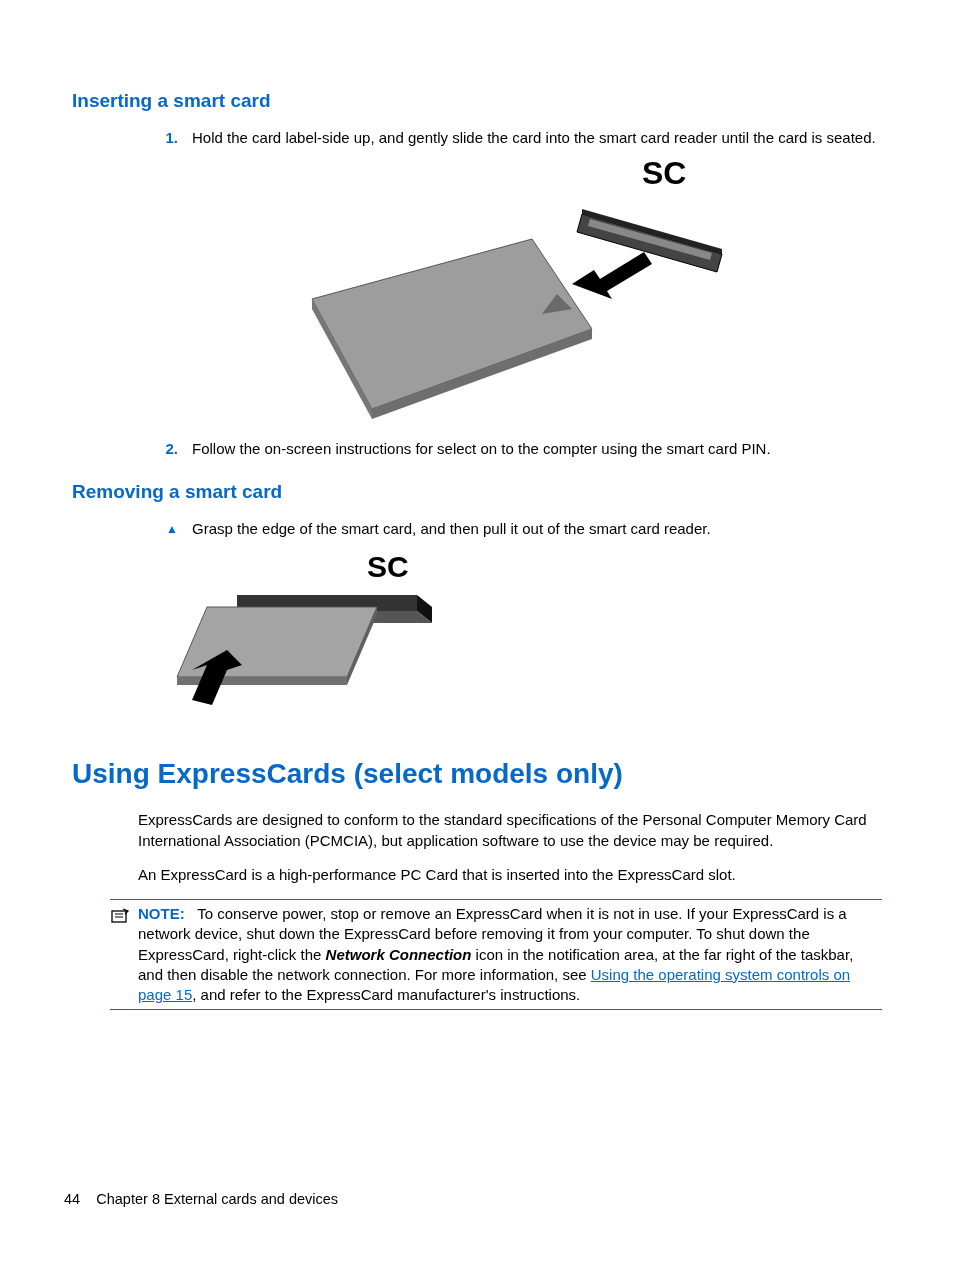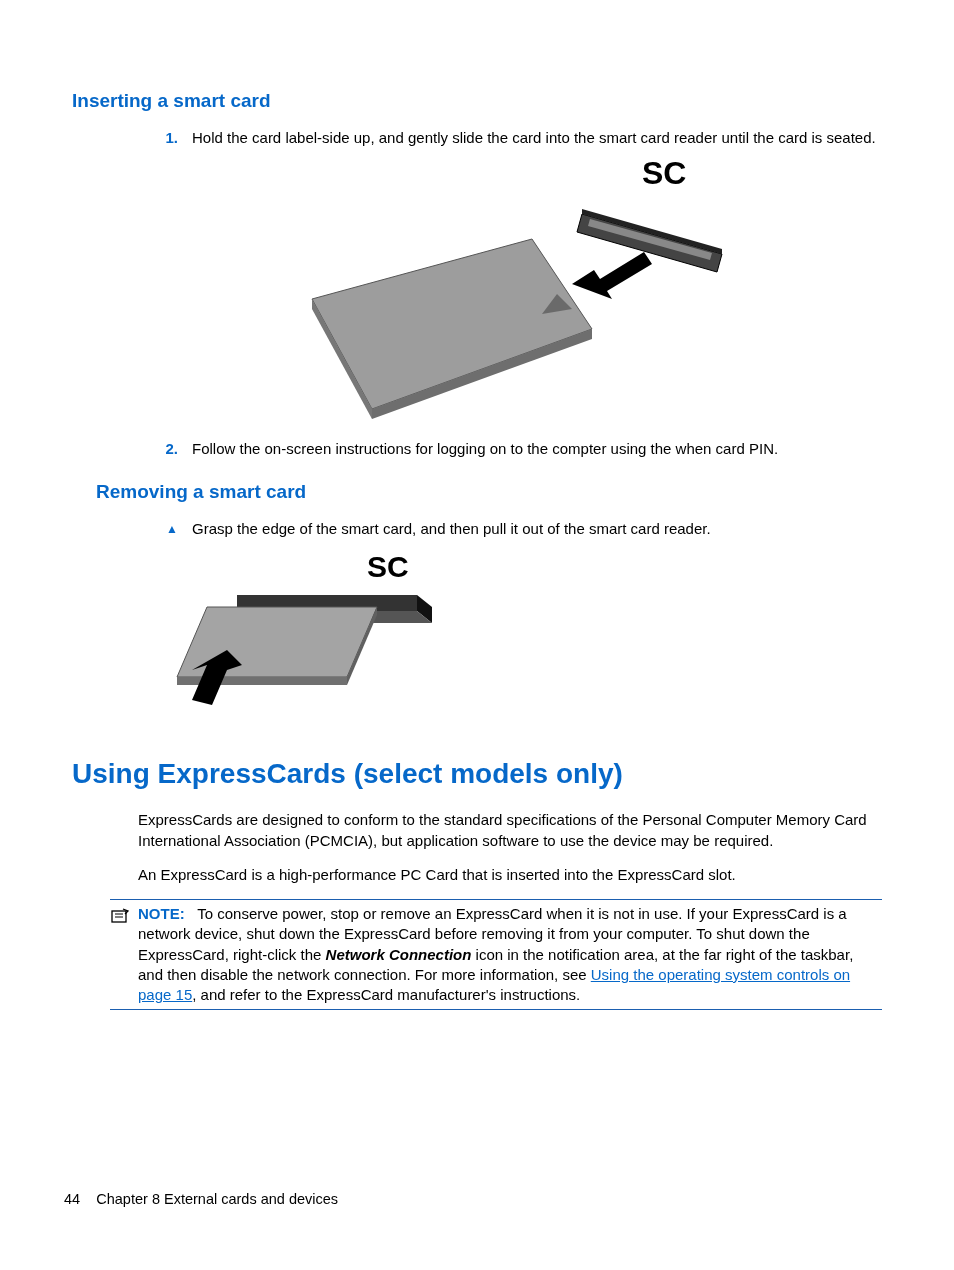--- a/index.html
+++ b/index.html
@@ -134,25 +134,25 @@
         <polygon points="100,170 320,90 320,100 100,180" fill="#6e6e6e"></polygon>
 
         <polygon points="285,55 300,70 270,75" fill="#6a6a6a"></polygon>
       </g>
     </svg>
   </div>
 
   <div class="ol">
     <div class="li">
       <div class="marker">2.</div>
-      <div class="txt">Follow the on-screen instructions for logging on to the compter using the when card PIN.</div>
-    </div>
-  </div>
-
-  <div class="h3" style="margin-top:20px;margin-left:24px;">Removing a smart card</div>
+      <div class="txt">Follow the on-screen instructions for select on to the compter using the smart card PIN.</div>
+    </div>
+  </div>
+
+  <div class="h3" style="margin-top:20px;">Removing a smart card</div>
 
   <div class="ol">
     <div class="li">
       <div class="tri-marker">▲</div>
       <div class="txt">Grasp the edge of the smart card, and then pull it out of the smart card reader.</div>
     </div>
   </div>
 
   <div class="ill2" style="margin-left:90px; text-align:left;">
     <svg width="290" height="180" viewBox="0 0 290 180">

